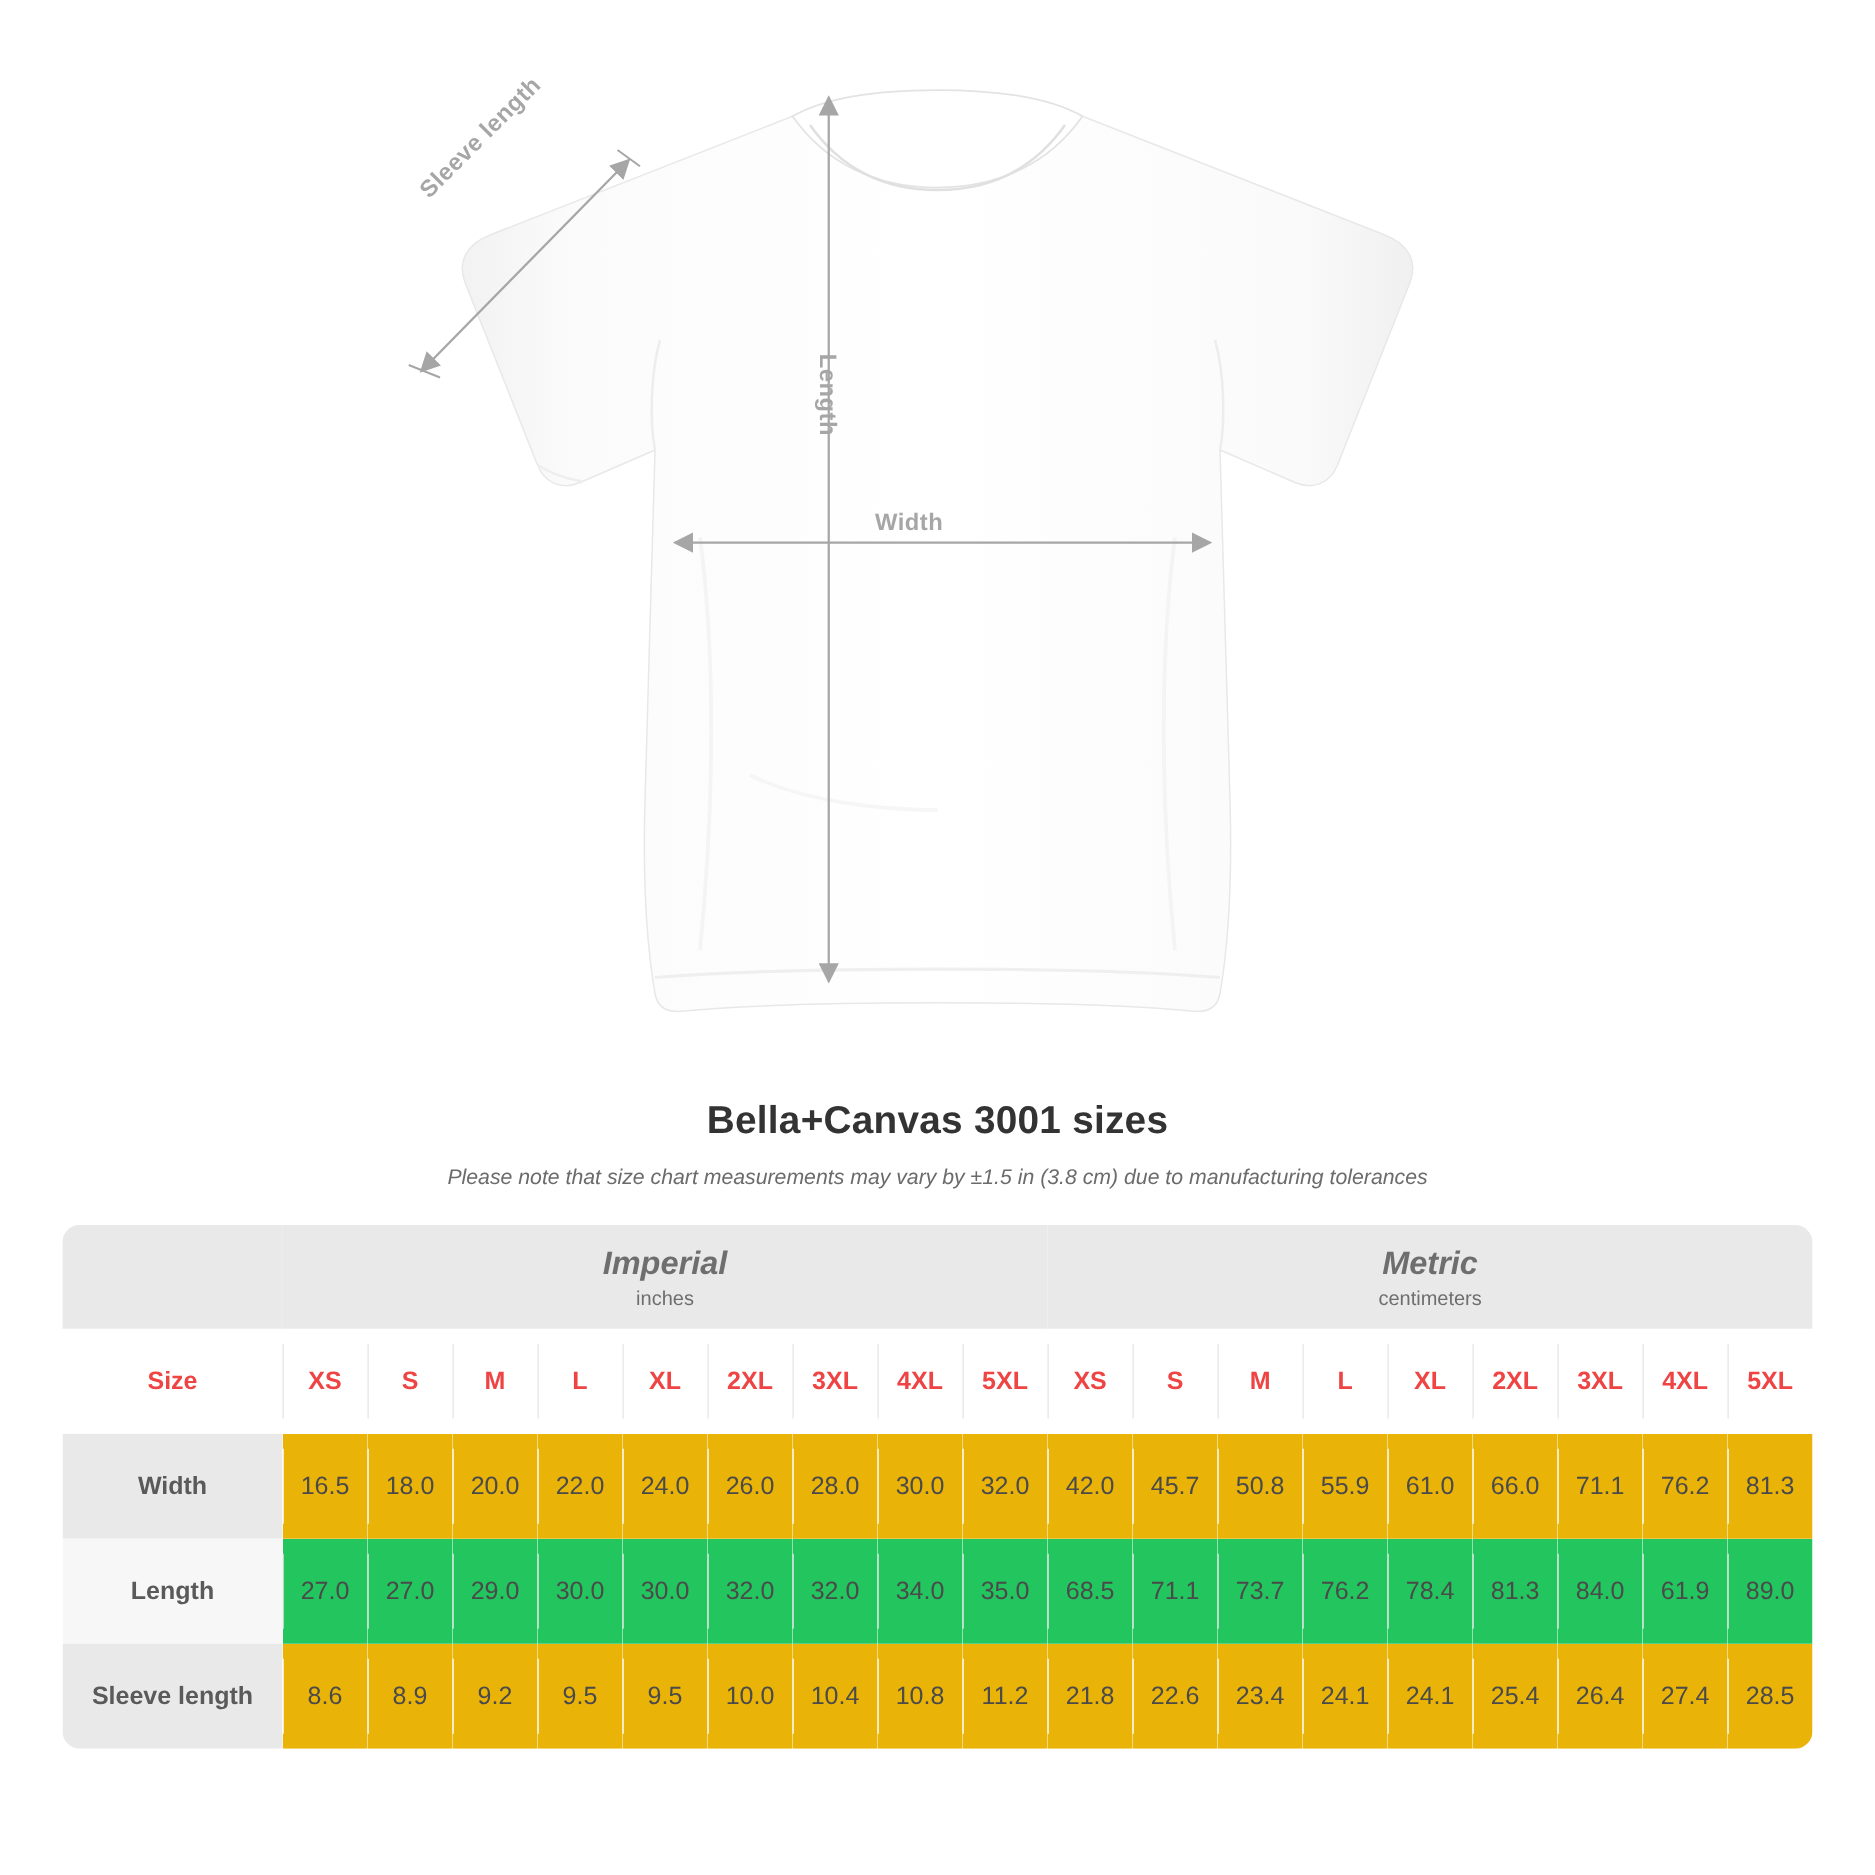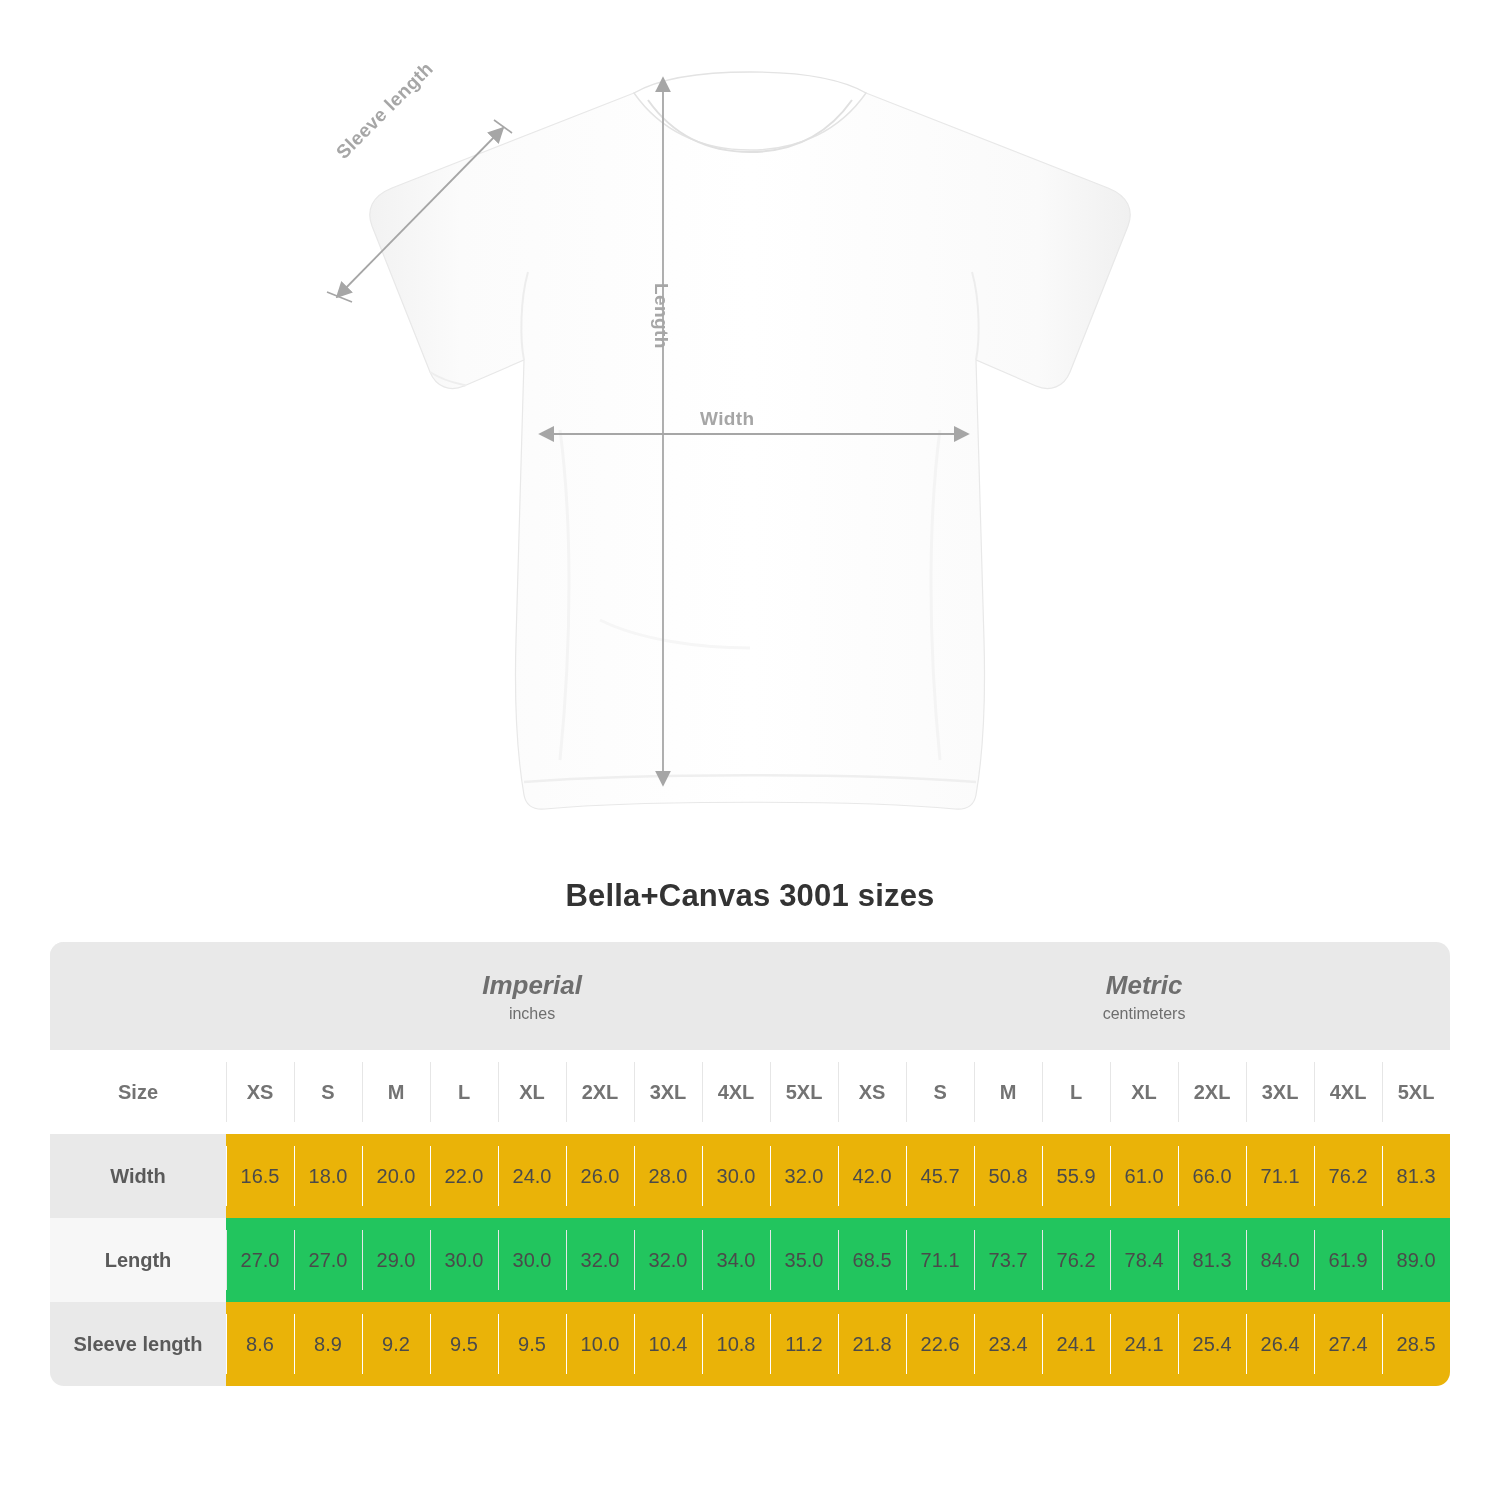--- a/index.html
+++ b/index.html
@@ -81,21 +81,21 @@
     width: 1400px;
     table-layout: fixed;
   }
   table.size-table td, table.size-table th {
     border: none;
     text-align: center;
     vertical-align: middle;
   }
   .group-head {
     background: #e9e9e9;
-    height: 108px;
+    height: 83px;
   }
   .group-title {
     font-size: 26px;
     font-weight: bold;
     font-style: italic;
     color: #6e6e6e;
     line-height: 1.25;
   }
   .group-sub {
     font-size: 16px;
@@ -106,21 +106,21 @@
   .row-head-cell {
     background: #efefef;
     font-weight: bold;
     color: #5a5a5a;
     font-size: 20px;
   }
   tr.row-sizes td {
     height: 82px;
     background: #ffffff;
     font-weight: bold;
-    color: #737373;
+    color: #ef4444;
     font-size: 20px;
   }
   tr.row-sizes td.row-head-cell {
     background: #ffffff;
   }
   tr.band-a td {
     height: 82px;
     background: #eab308;
     font-size: 20px;
     color: #4a4a4a;
@@ -226,20 +226,21 @@
     </g>
   </svg>
 
   <div class="dim-label label-sleeve">Sleeve length</div>
   <div class="dim-label label-length">Length</div>
   <div class="dim-label label-width">Width</div>
 </div>
 
 <div class="titles">
   <h1 class="chart-title">Bella+Canvas 3001 sizes</h1>
+  <div class="chart-note">Please note that size chart measurements may vary by ±1.5 in (3.8 cm) due to manufacturing tolerances</div>
 </div>
 
 <div class="table-wrap">
   <table class="size-table">
     <colgroup>
       <col style="width:176px">
       <col span="18" style="width:68px">
     </colgroup>
     <tbody>
       <tr class="group-head">

